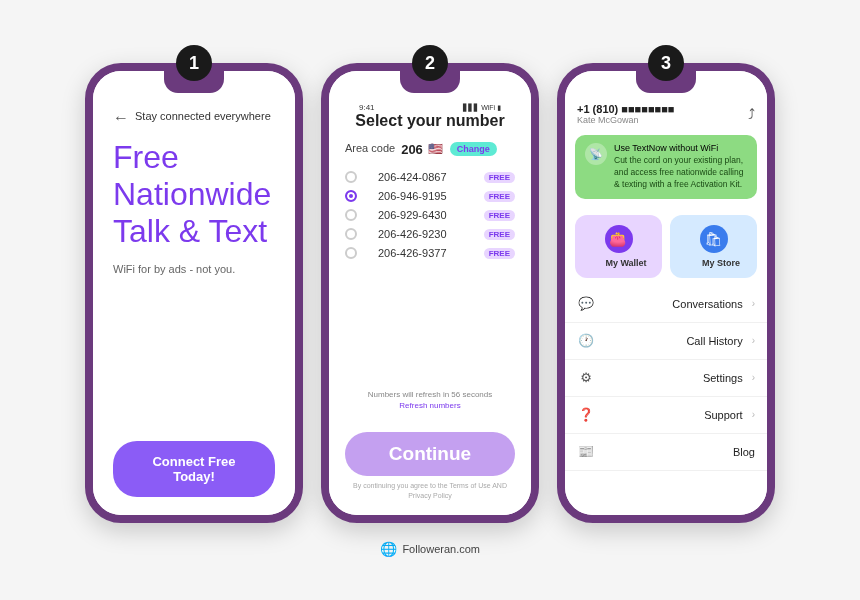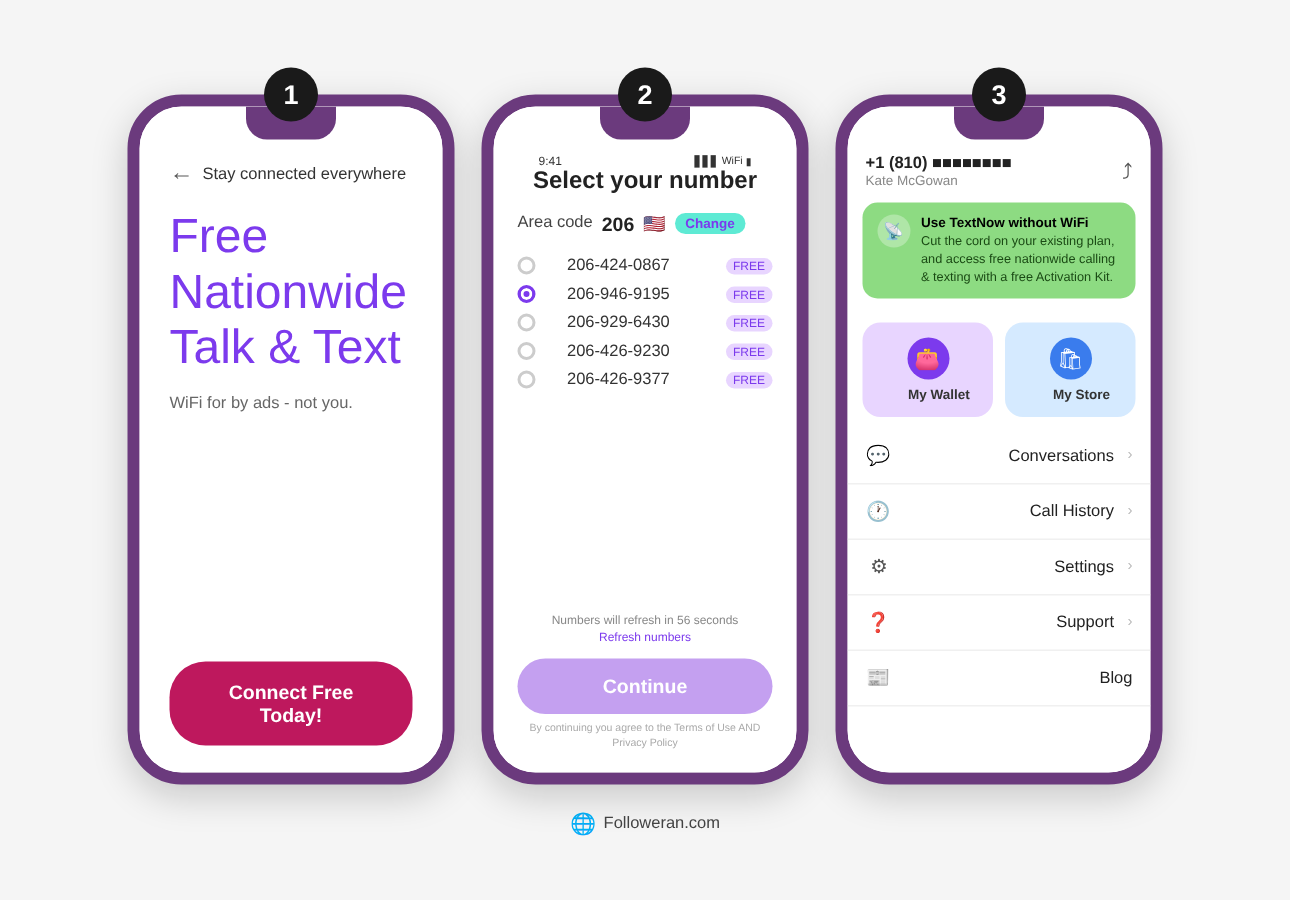--- a/index.html
+++ b/index.html
@@ -117,21 +117,21 @@
       margin-bottom: 14px;
     }
 
     .phone1-subtitle {
       font-size: 11px;
       color: #666;
       margin-bottom: auto;
     }
 
     .connect-btn {
-      background: #be185d;
+      background: #8b5cf6;
       color: #fff;
       border: none;
       border-radius: 24px;
       padding: 13px 20px;
       font-size: 13px;
       font-weight: 600;
       width: 100%;
       margin-top: 20px;
       cursor: pointer;
     }
@@ -210,21 +210,21 @@
       background: #7c3aed;
       box-shadow: inset 0 0 0 2px #fff;
     }
 
     .free-badge {
       background: #e8d5ff;
       color: #7c3aed;
       border-radius: 6px;
       padding: 1px 5px;
       font-size: 8px;
-      font-weight: 400;
+      font-weight: 700;
       margin-left: auto;
     }
 
     .refresh-text {
       font-size: 8px;
       color: #888;
       text-align: center;
       margin: 6px 0 2px;
     }
 
@@ -234,25 +234,25 @@
       text-align: center;
       margin-bottom: 6px;
     }
 
     .continue-btn {
       background: #c4a0f0;
       color: #fff;
       border: none;
       border-radius: 22px;
       padding: 11px;
-      font-size: 13px;
+      font-size: 19px;
       font-weight: 600;
       width: 100%;
       cursor: pointer;
-      margin-top: 4px;
+      margin-top: 16px;
     }
 
     .terms-text {
       font-size: 7px;
       color: #aaa;
       text-align: center;
       margin-top: 5px;
       line-height: 1.4;
     }
 
@@ -309,21 +309,21 @@
       font-size: 11px;
     }
 
     .wifi-banner-text {
       font-size: 8.5px;
       color: #1a4a14;
       line-height: 1.4;
     }
 
     .wifi-banner-title {
-      font-weight: 700;
+      font-weight: 400;
       font-size: 9px;
       margin-bottom: 2px;
     }
 
     .menu-cards {
       display: flex;
       gap: 8px;
       padding: 8px 10px;
     }
 

